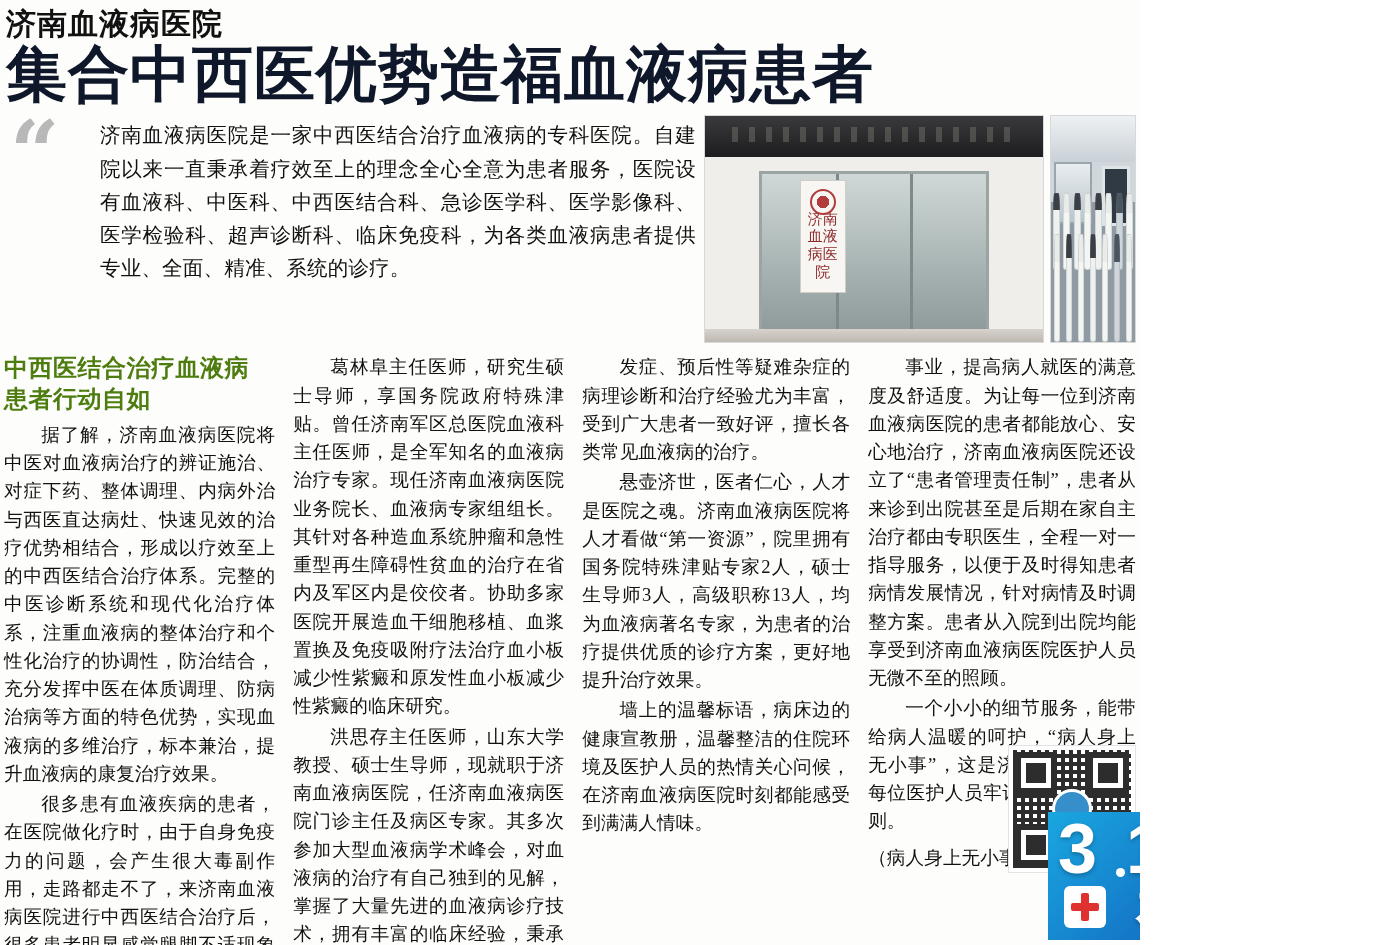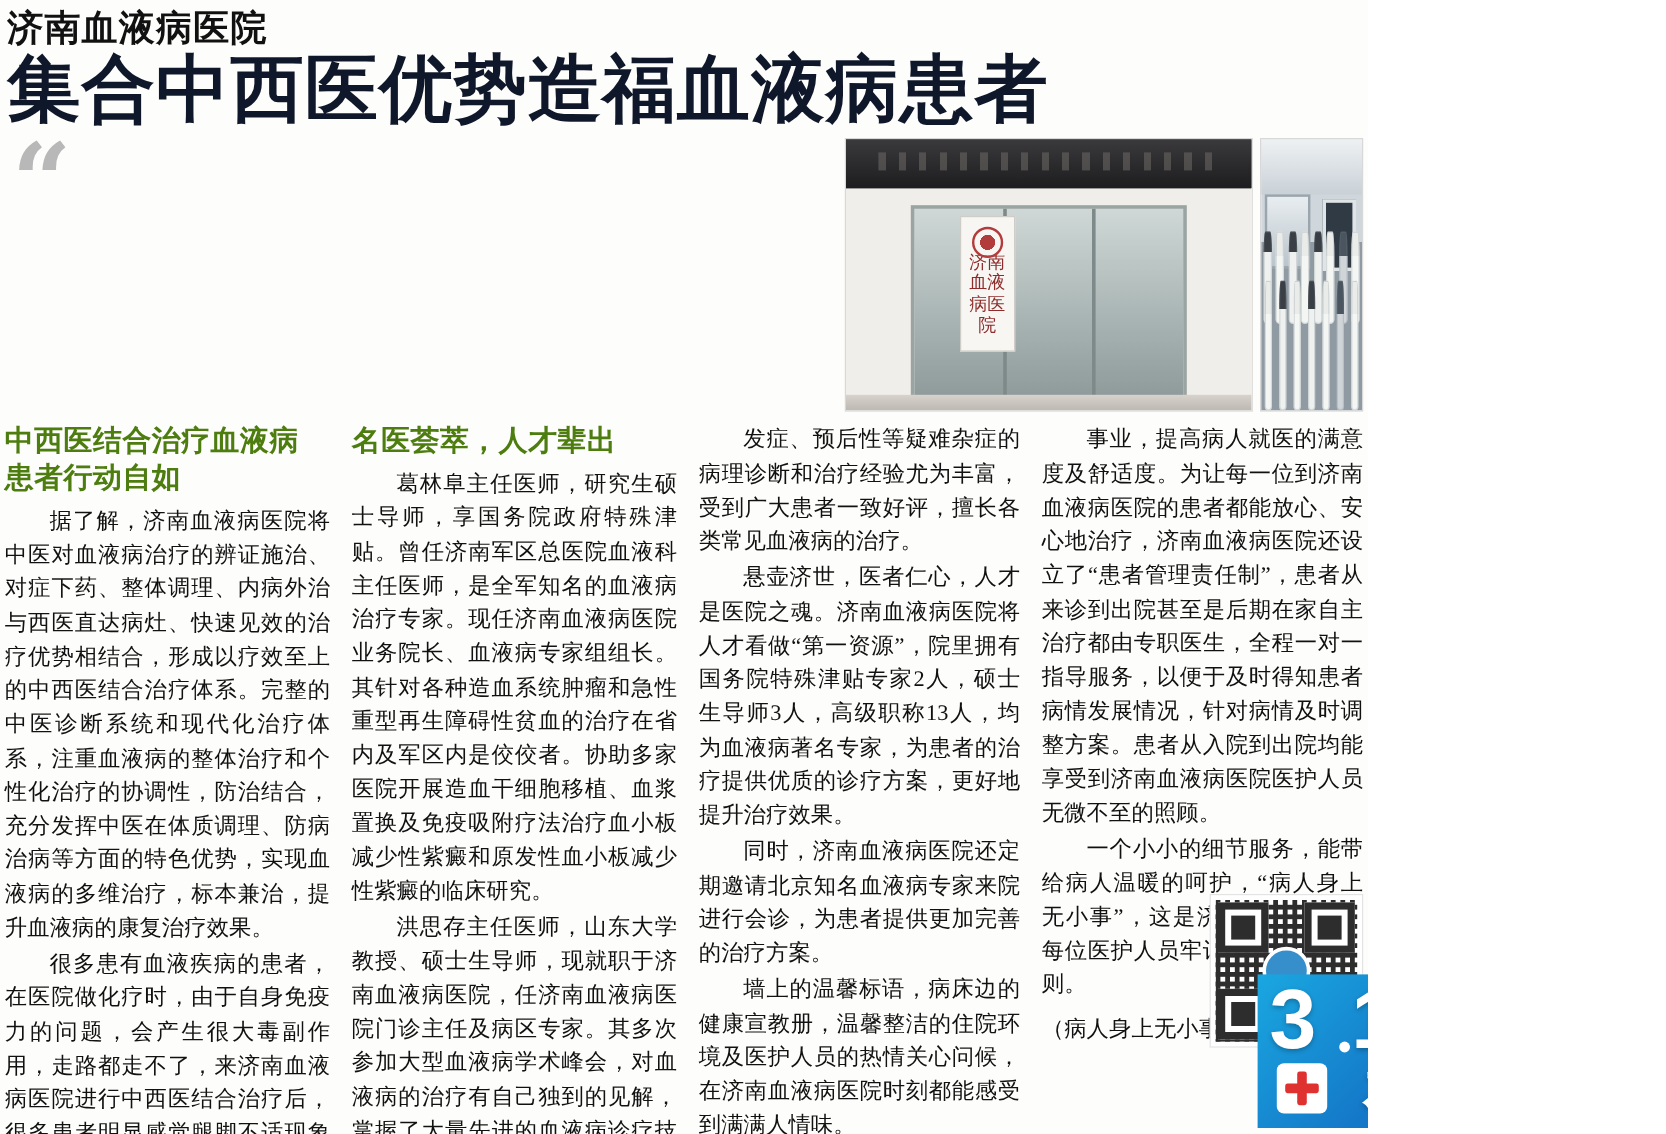--- a/index.html
+++ b/index.html
@@ -292,20 +292,21 @@
 <div id="page">
 
   <div class="masthead">
     <div class="kicker">济南血液病医院</div>
     <div class="headline">集合中西医优势造福血液病患者</div>
   </div>
 
   <div class="topblock">
     <div class="lead">
       <div class="quotemark">“</div>
+      <p>济南血液病医院是一家中西医结合治疗血液病的专科医院。自建院以来一直秉承着疗效至上的理念全心全意为患者服务，医院设有血液科、中医科、中西医结合科、急诊医学科、医学影像科、医学检验科、超声诊断科、临床免疫科，为各类血液病患者提供专业、全面、精准、系统的诊疗。</p>
     </div>
 
     <div class="photos">
       <div class="photo photo-1">
         <div class="ph1-bg"></div>
         <div class="ph1-topband"></div>
         <div class="ph1-door"></div>
         <div class="ph1-sign">
           <div class="ph1-logo"></div>
           <span>济南血液病医院</span>
@@ -347,30 +348,28 @@
       <h2 class="sub">
         <span>中西医结合治疗血液病</span><br>
         <span>患者行动自如</span>
       </h2>
       <p>据了解，济南血液病医院将中医对血液病治疗的辨证施治、对症下药、整体调理、内病外治与西医直达病灶、快速见效的治疗优势相结合，形成以疗效至上的中西医结合治疗体系。完整的中医诊断系统和现代化治疗体系，注重血液病的整体治疗和个性化治疗的协调性，防治结合，充分发挥中医在体质调理、防病治病等方面的特色优势，实现血液病的多维治疗，标本兼治，提升血液病的康复治疗效果。</p>
       <p>很多患有血液疾病的患者，在医院做化疗时，由于自身免疫力的问题，会产生很大毒副作用，走路都走不了，来济南血液病医院进行中西医结合治疗后，很多患者明显感觉腿脚不适现象减少，血常规指数也转好，行动自如，走路恢复正常。</p>
       <p>经过多年的临床治疗，济南血液病医院针对诸多疑难病案例进行不断分析研究，并成立了疑难病例分析小组，不断完善治疗方式，引进专业治疗设备，配合专家们的临床经验，形成了经验+技术+设备专业诊疗模式，为患者提供更加高效的</p>
     </div>
 
     <div class="col c2">
-      <h2 class="sub">名医荟萃，人才辈出</h2>
       <p>葛林阜主任医师，研究生硕士导师，享国务院政府特殊津贴。曾任济南军区总医院血液科主任医师，是全军知名的血液病治疗专家。现任济南血液病医院业务院长、血液病专家组组长。其针对各种造血系统肿瘤和急性重型再生障碍性贫血的治疗在省内及军区内是佼佼者。协助多家医院开展造血干细胞移植、血浆置换及免疫吸附疗法治疗血小板减少性紫癜和原发性血小板减少性紫癜的临床研究。</p>
       <p>洪思存主任医师，山东大学教授、硕士生导师，现就职于济南血液病医院，任济南血液病医院门诊主任及病区专家。其多次参加大型血液病学术峰会，对血液病的治疗有自己独到的见解，掌握了大量先进的血液病诊疗技术，拥有丰富的临床经验，秉承传统与现代技术相结合的治疗理念，为大量血液病患者解决疑难疾病问题。</p>
 
     </div>
 
     <div class="col c3">
       <p class="coltop">发症、预后性等疑难杂症的病理诊断和治疗经验尤为丰富，受到广大患者一致好评，擅长各类常见血液病的治疗。</p>
       <p>悬壶济世，医者仁心，人才是医院之魂。济南血液病医院将人才看做“第一资源”，院里拥有国务院特殊津贴专家2人，硕士生导师3人，高级职称13人，均为血液病著名专家，为患者的治疗提供优质的诊疗方案，更好地提升治疗效果。</p>
-      <p>同时，济南血液病医院还定期邀请北京知名血液病专家来院进行会诊，为患者提供更加完善的治疗方案。</p>
       <p>墙上的温馨标语，病床边的健康宣教册，温馨整洁的住院环境及医护人员的热情关心问候，在济南血液病医院时刻都能感受到满满人情味。</p>
 
     </div>
 
     <div class="col c4">
       <p class="coltop">事业，提高病人就医的满意度及舒适度。为让每一位到济南血液病医院的患者都能放心、安心地治疗，济南血液病医院还设立了“患者管理责任制”，患者从来诊到出院甚至是后期在家自主治疗都由专职医生，全程一对一指导服务，以便于及时得知患者病情发展情况，针对病情及时调整方案。患者从入院到出院均能享受到济南血液病医院医护人员无微不至的照顾。</p>
       <p>一个小小的细节服务，能带给病人温暖的呵护，“病人身上无小事”，这是济南血液病医院每位医护人员牢记于心的服务准则。</p>
       <p class="sig">（病人身上无小事）</p>
 
       <div class="qr" style="top:392px;">

